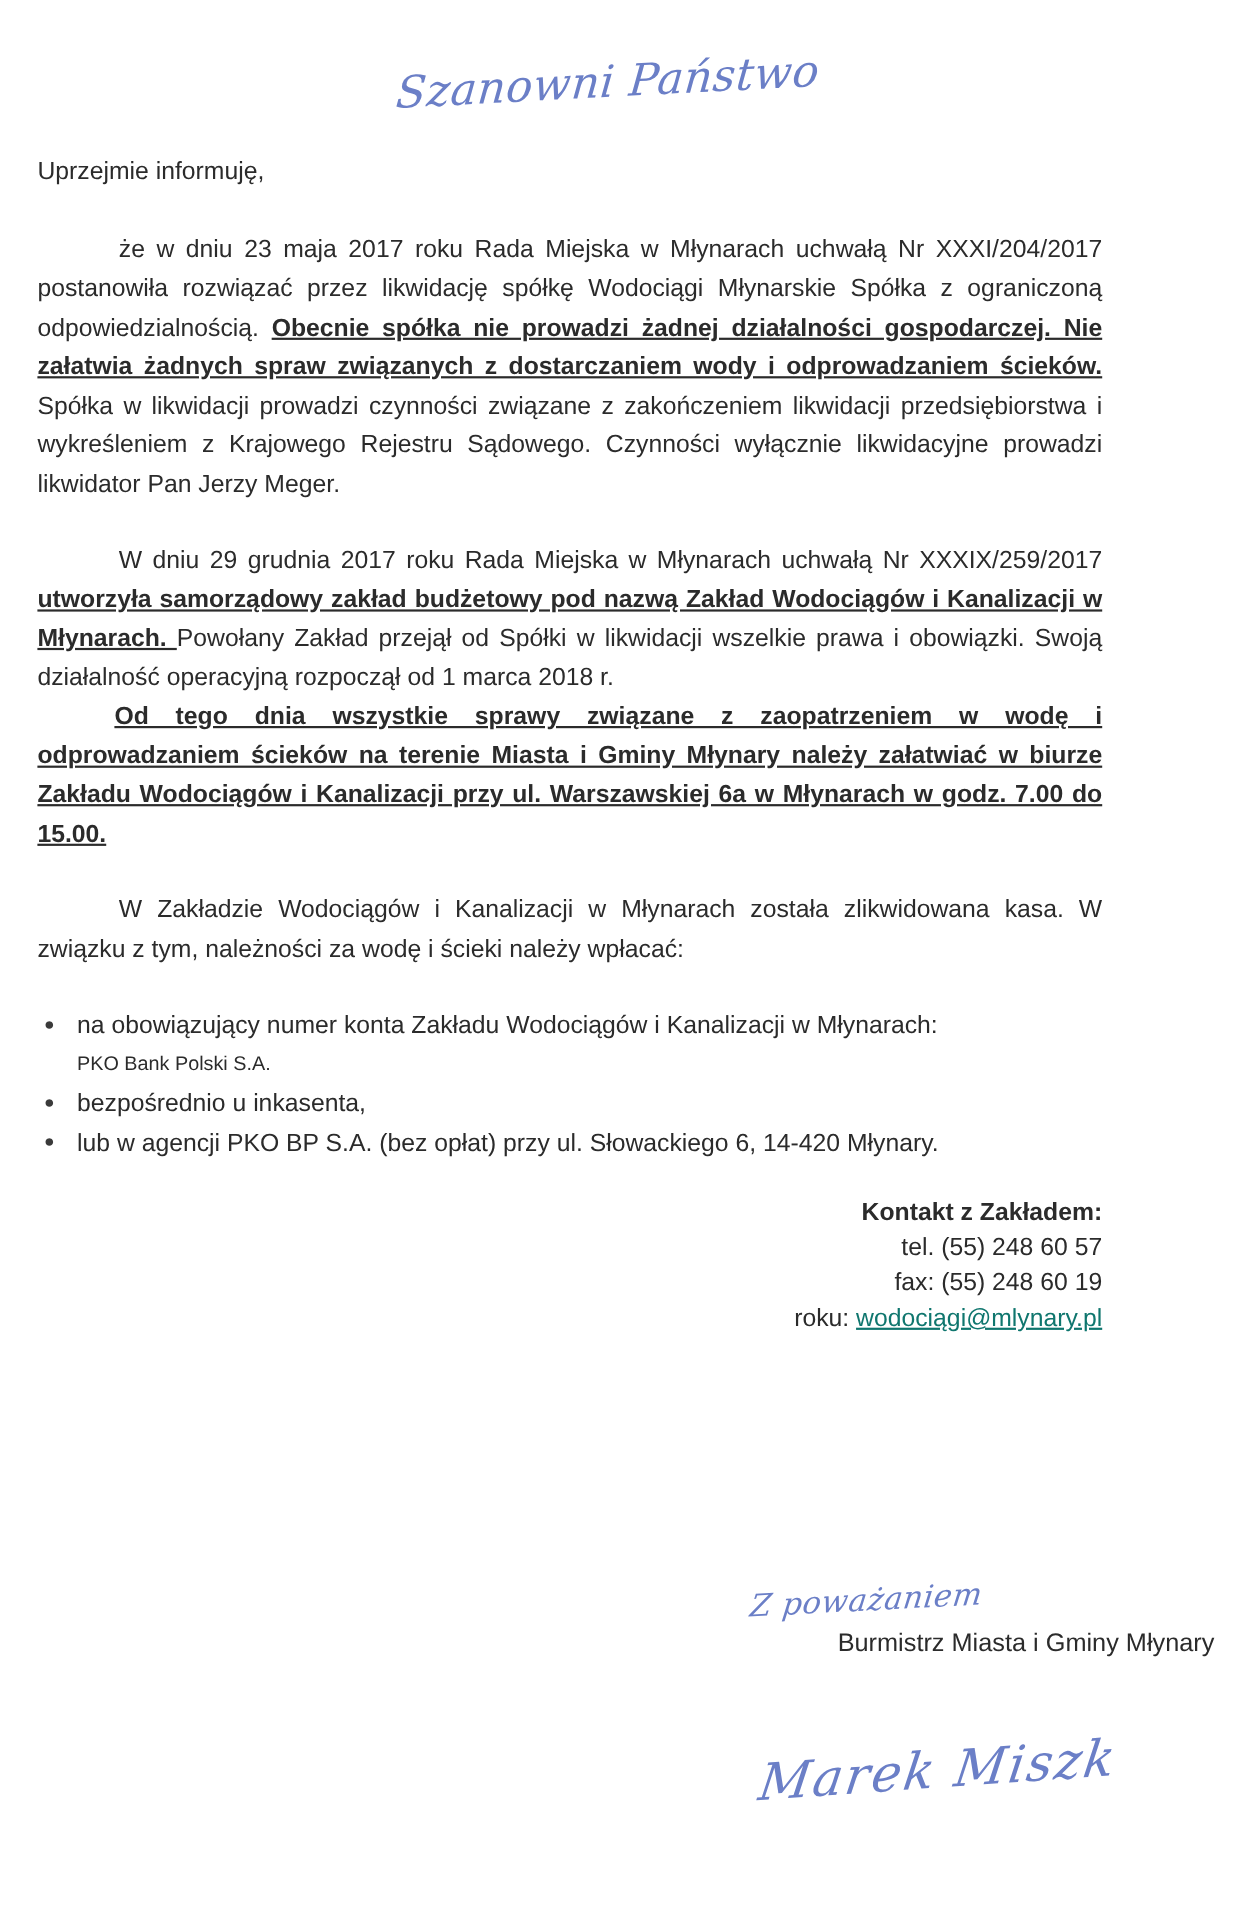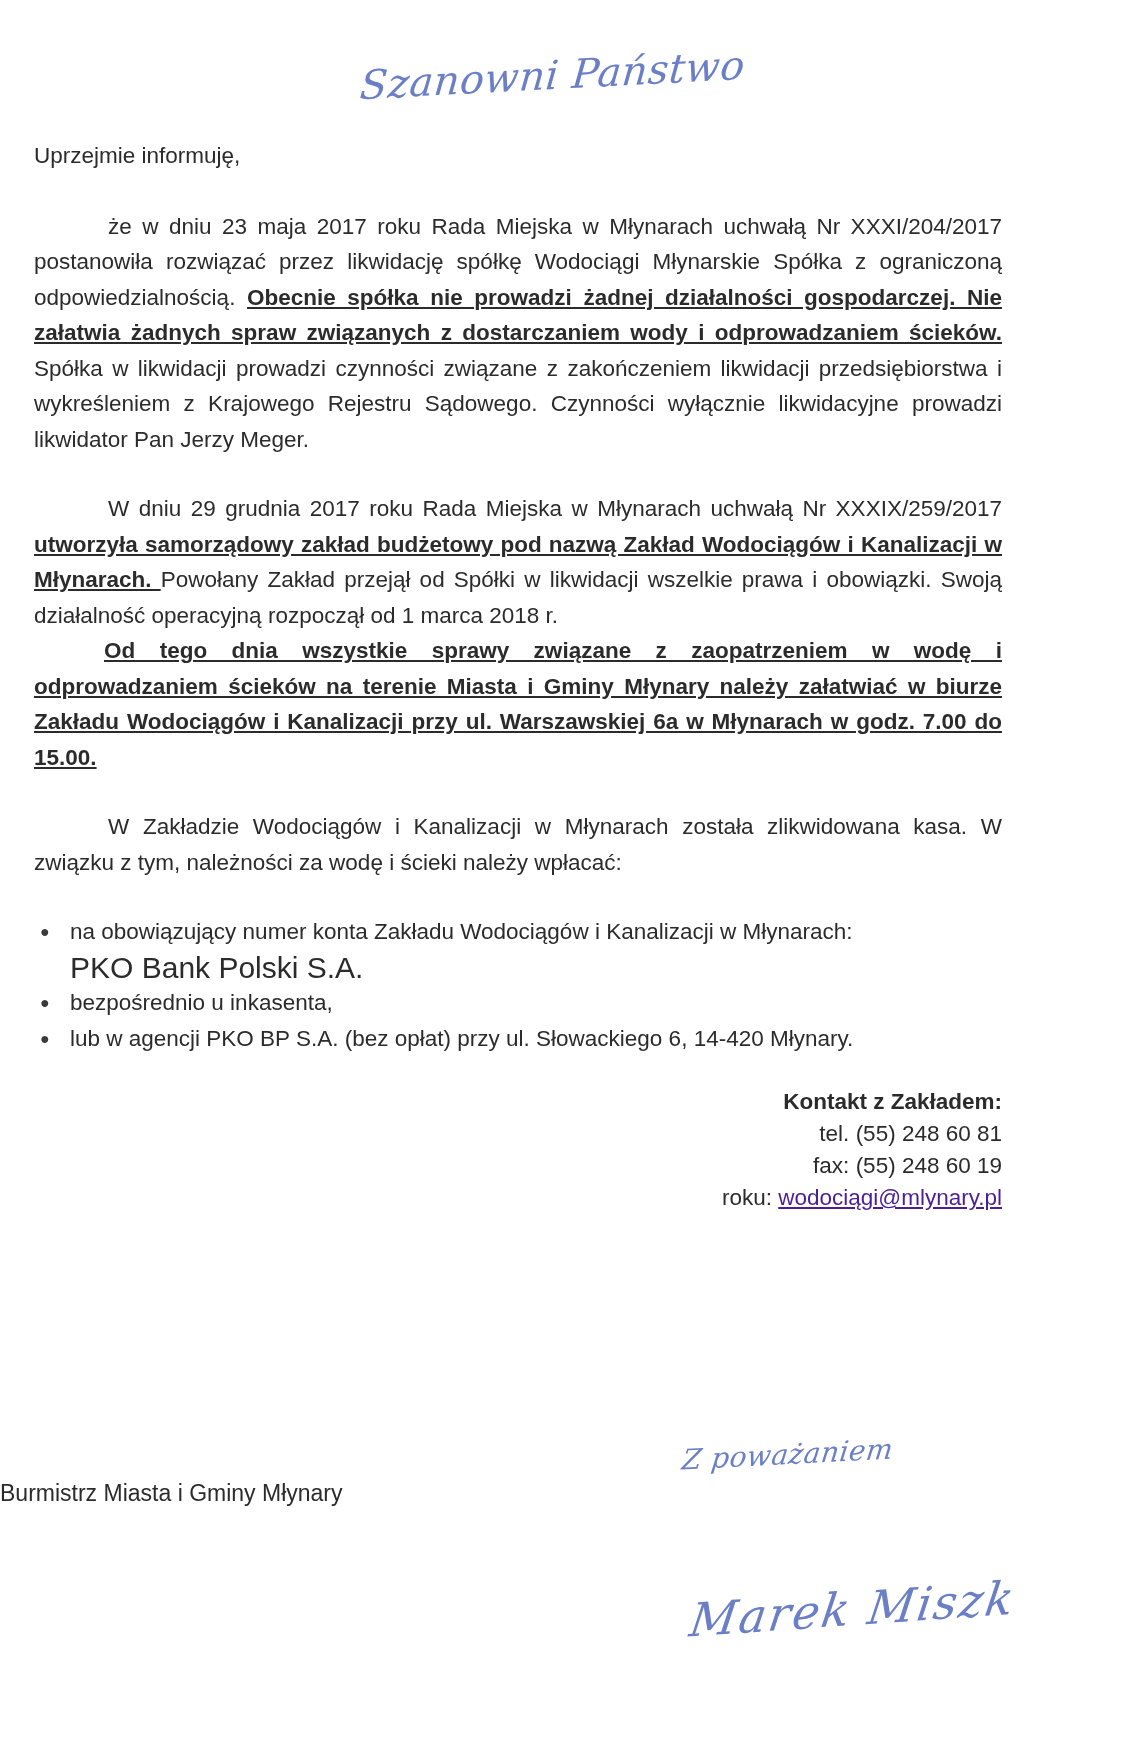--- a/index.html
+++ b/index.html
@@ -92,46 +92,47 @@
   ul.payments > li .bullet {
     position: absolute;
     left: 6px;
     top: 0;
     font-size: 16px;
     line-height: 35.5px;
     color: #3a3a3a;
   }
   .subline {
     display: block;
-    font-size: 30px;
+    font-size: 18px;
     line-height: 35.5px;
   }
   .acct-line { margin-top: 10px; }
 
   
   .contact {
     margin-top: 30px;
   }
   .contact div {
     font-size: 22.5px;
     line-height: 32px;
     text-align: right;
   }
   .contact .heading { font-weight: bold; }
   a.email-link {
-    color: #4c1d95;
+    color: #0f766e;
     text-decoration: underline;
   }
 
   
   .signature-block {
     position: absolute;
     left: 0;
     top: 1478px;
     width: 1104px;
+    text-align: right;
   }
   .signature-block .role {
     font-size: 23px;
     line-height: 30px;
     color: #2b2b2b;
   }
 </style>
 </head>
 <body>
 
@@ -169,21 +170,21 @@
         <span>bezpośrednio u inkasenta,</span>
       </li>
       <li>
         <span class="bullet">●</span>
         <span>lub w agencji  PKO BP S.A. (bez opłat)  przy ul. Słowackiego 6, 14-420 Młynary.</span>
       </li>
     </ul>
 
     <div class="contact">
       <div class="heading">Kontakt z Zakładem:</div>
-      <div>tel. (55) 248 60 81</div>
+      <div>tel. (55) 248 60 57</div>
       <div>fax: (55) 248 60 19</div>
       <div><span>roku: </span><a class="email-link" href="#">wodociągi@mlynary.pl</a></div>
     </div>
 
   </div>
 
   <div class="handwriting" id="closing-handwritten">Z poważaniem</div>
 
   <div class="signature-block">
     <div class="role">Burmistrz Miasta i Gminy Młynary</div>

